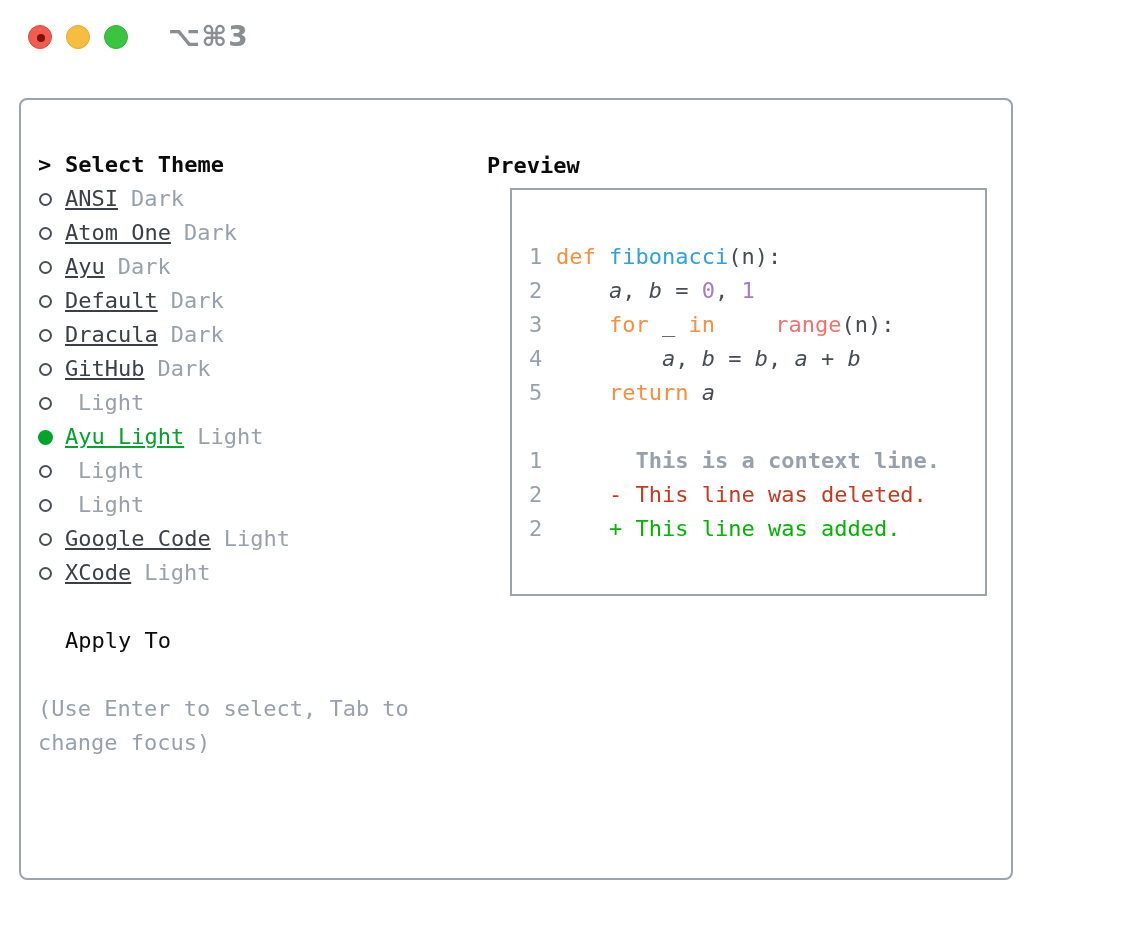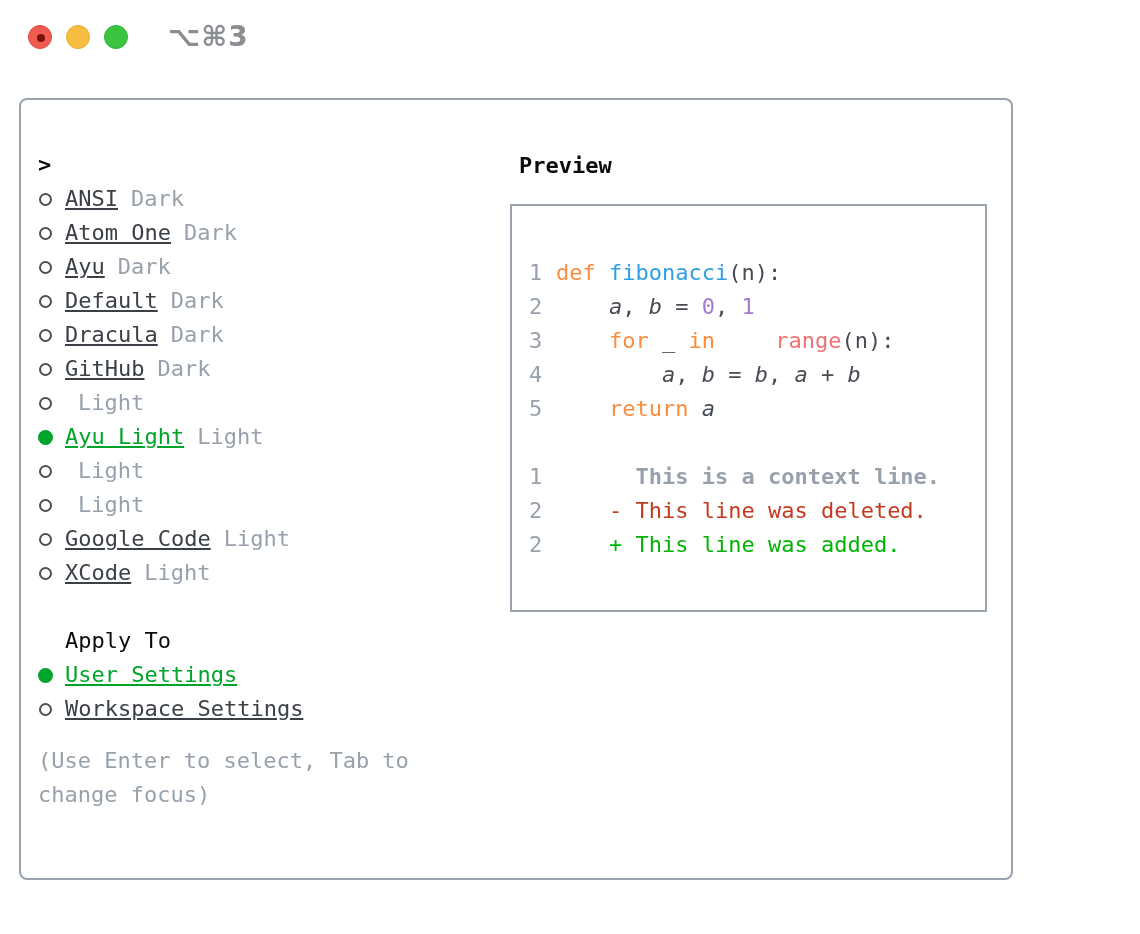--- a/index.html
+++ b/index.html
@@ -35,25 +35,25 @@
   .bcell{display:inline-flex;width:27px;align-items:center;flex:0 0 27px;}
   .ring{width:13px;height:13px;border:2px solid #4a4f57;border-radius:50%;box-sizing:border-box;margin-left:1px;}
   .dotg{width:15px;height:15px;border-radius:50%;background:var(--c-accent_green);}
   .hdr{font-weight:700;color:#0b0b0b;}
   .prefix{display:inline-block;width:27px;font-weight:700;color:#0b0b0b;}
   .iname{color:var(--c-text_dark);text-decoration:underline;}
   .iname.sel{color:var(--c-accent_green);}
   .itag{color:var(--c-muted_gray);margin-left:13px;}
   .gap{height:34px;}
   .apply-hdr{padding-left:27px;font-weight:400;color:#0b0b0b;height:34px;display:flex;align-items:center;}
-  .hint{margin-top:18px;color:var(--c-muted_gray);width:420px;}
+  .hint{margin-top:34px;color:var(--c-muted_gray);width:420px;}
   
-  .preview-title{position:absolute;left:498px;top:48px;height:34px;display:flex;align-items:center;font-size:22px;font-weight:700;color:#0b0b0b;}
+  .preview-title{position:absolute;left:466px;top:48px;height:34px;display:flex;align-items:center;font-size:22px;font-weight:700;color:#0b0b0b;}
   .preview-box{
-    position:absolute;left:489px;top:104px;width:477px;height:408px;
+    position:absolute;left:489px;top:88px;width:477px;height:408px;
     border:2px solid var(--c-border_gray);box-sizing:border-box;background:#fff;
   }
   .codewrap{padding:50px 0 0 17px;font-size:22px;line-height:34px;}
   .cl{height:34px;white-space:pre;}
   .ln{display:inline-block;width:27px;color:var(--c-muted_gray);}
   .ct{white-space:pre;color:var(--c-code_text);}
   .tok-kw{color:var(--c-keyword_orange);}
   .tok-fn{color:var(--c-function_blue);}
   .tok-builtin{color:var(--c-builtin_coral);margin-left:47px;}
   .tok-num{color:var(--c-number_purple);}
@@ -76,42 +76,38 @@
       <span class="tl yellow"></span>
       <span class="tl green"></span>
     </div>
     <div class="win-title">⌥⌘3</div>
   </div>
 
   <div class="panel">
 
     <div class="left-col">
       <div class="row">
-        <span class="prefix">&gt;</span>
+        <span class="prefix">&gt;</span><span class="hdr">Select Theme</span>
       </div>
       <div id="theme-items">
           <div class="row"><span class="bcell"><span class="ring"></span></span><span class="iname">ANSI</span><span class="itag">Dark</span></div>
           <div class="row"><span class="bcell"><span class="ring"></span></span><span class="iname">Atom One</span><span class="itag">Dark</span></div>
           <div class="row"><span class="bcell"><span class="ring"></span></span><span class="iname">Ayu</span><span class="itag">Dark</span></div>
           <div class="row"><span class="bcell"><span class="ring"></span></span><span class="iname">Default</span><span class="itag">Dark</span></div>
           <div class="row"><span class="bcell"><span class="ring"></span></span><span class="iname">Dracula</span><span class="itag">Dark</span></div>
           <div class="row"><span class="bcell"><span class="ring"></span></span><span class="iname">GitHub</span><span class="itag">Dark</span></div>
           <div class="row"><span class="bcell"><span class="ring"></span></span><span class="itag">Light</span></div>
           <div class="row"><span class="bcell"><span class="dotg"></span></span><span class="iname sel">Ayu Light</span><span class="itag">Light</span></div>
           <div class="row"><span class="bcell"><span class="ring"></span></span><span class="itag">Light</span></div>
           <div class="row"><span class="bcell"><span class="ring"></span></span><span class="itag">Light</span></div>
           <div class="row"><span class="bcell"><span class="ring"></span></span><span class="iname">Google Code</span><span class="itag">Light</span></div>
           <div class="row"><span class="bcell"><span class="ring"></span></span><span class="iname">XCode</span><span class="itag">Light</span></div>
         </div>
       <div class="gap"></div>
       <div class="apply-hdr">Apply To</div>
-      <div id="apply-items">
-          <div class="row"><span class="bcell"><span class="dotg"></span></span><span class="iname sel">User Settings</span></div>
-          <div class="row"><span class="bcell"><span class="ring"></span></span><span class="iname">Workspace Settings</span></div>
-        </div>
       <div class="hint">(Use Enter to select, Tab to change focus)</div>
     </div>
 
     <div class="preview-title">Preview</div>
     <div class="preview-box">
       <div class="codewrap" id="code">
           <div class="cl"><span class="ln">1</span><span class="ct"><span class="tok-kw">def</span><span class="tok-plain"> </span><span class="tok-fn">fibonacci</span><span class="tok-plain">(n):</span></span></div>
           <div class="cl"><span class="ln">2</span><span class="ct"><span class="tok-plain">    </span><span class="tok-var">a</span><span class="tok-plain">, </span><span class="tok-var">b</span><span class="tok-plain"> = </span><span class="tok-num">0</span><span class="tok-plain">, </span><span class="tok-num">1</span></span></div>
           <div class="cl"><span class="ln">3</span><span class="ct"><span class="tok-plain">    </span><span class="tok-kw">for</span><span class="tok-plain"> _ </span><span class="tok-kw">in</span><span class="tok-plain"> </span><span class="tok-builtin">range</span><span class="tok-plain">(n):</span></span></div>
           <div class="cl"><span class="ln">4</span><span class="ct"><span class="tok-plain">        </span><span class="tok-var">a</span><span class="tok-plain">, </span><span class="tok-var">b</span><span class="tok-plain"> = </span><span class="tok-var">b</span><span class="tok-plain">, </span><span class="tok-var">a</span><span class="tok-plain"> + </span><span class="tok-var">b</span></span></div>

